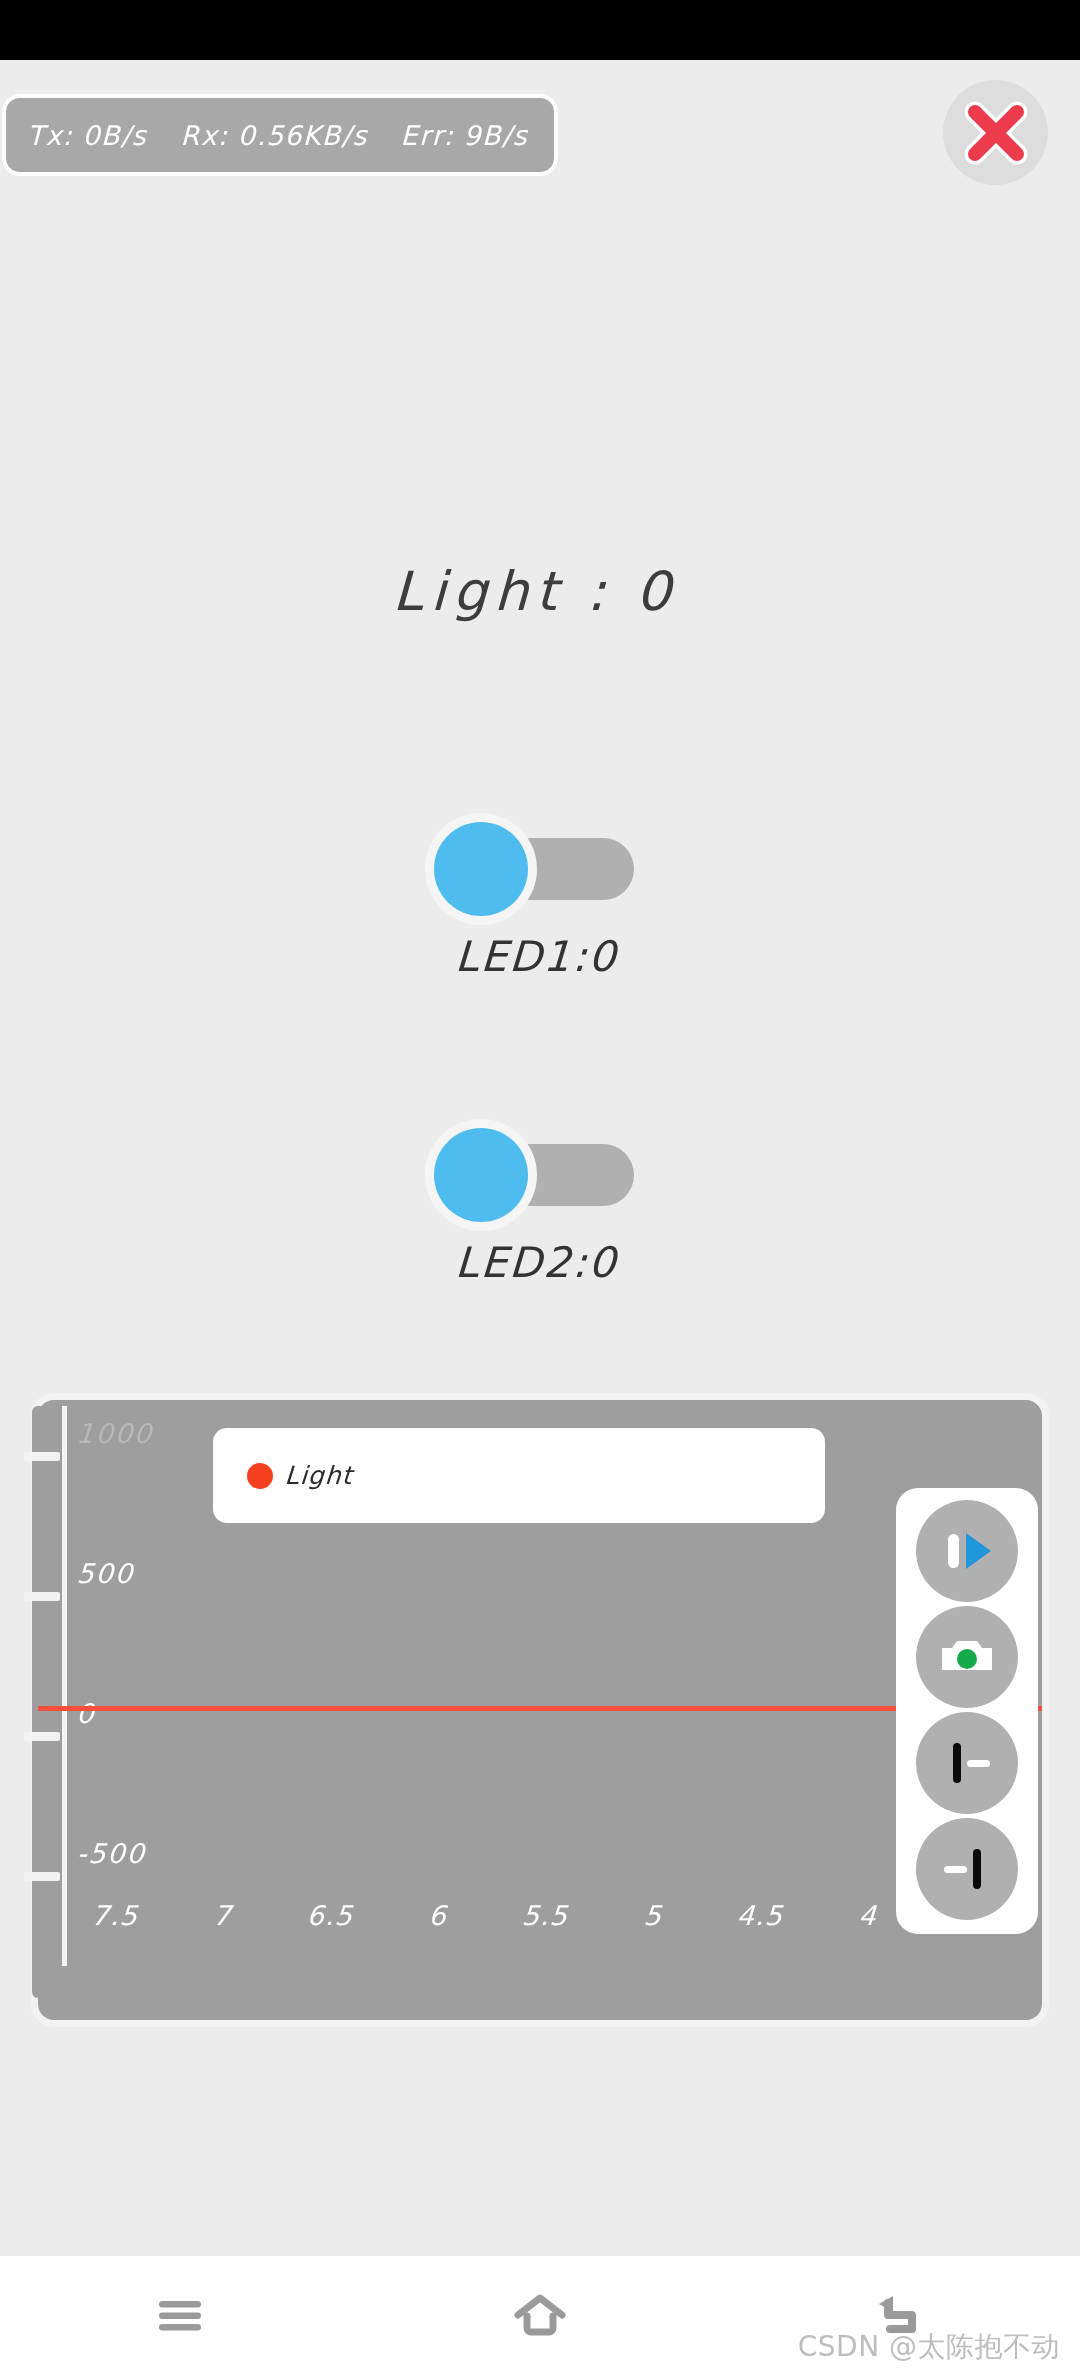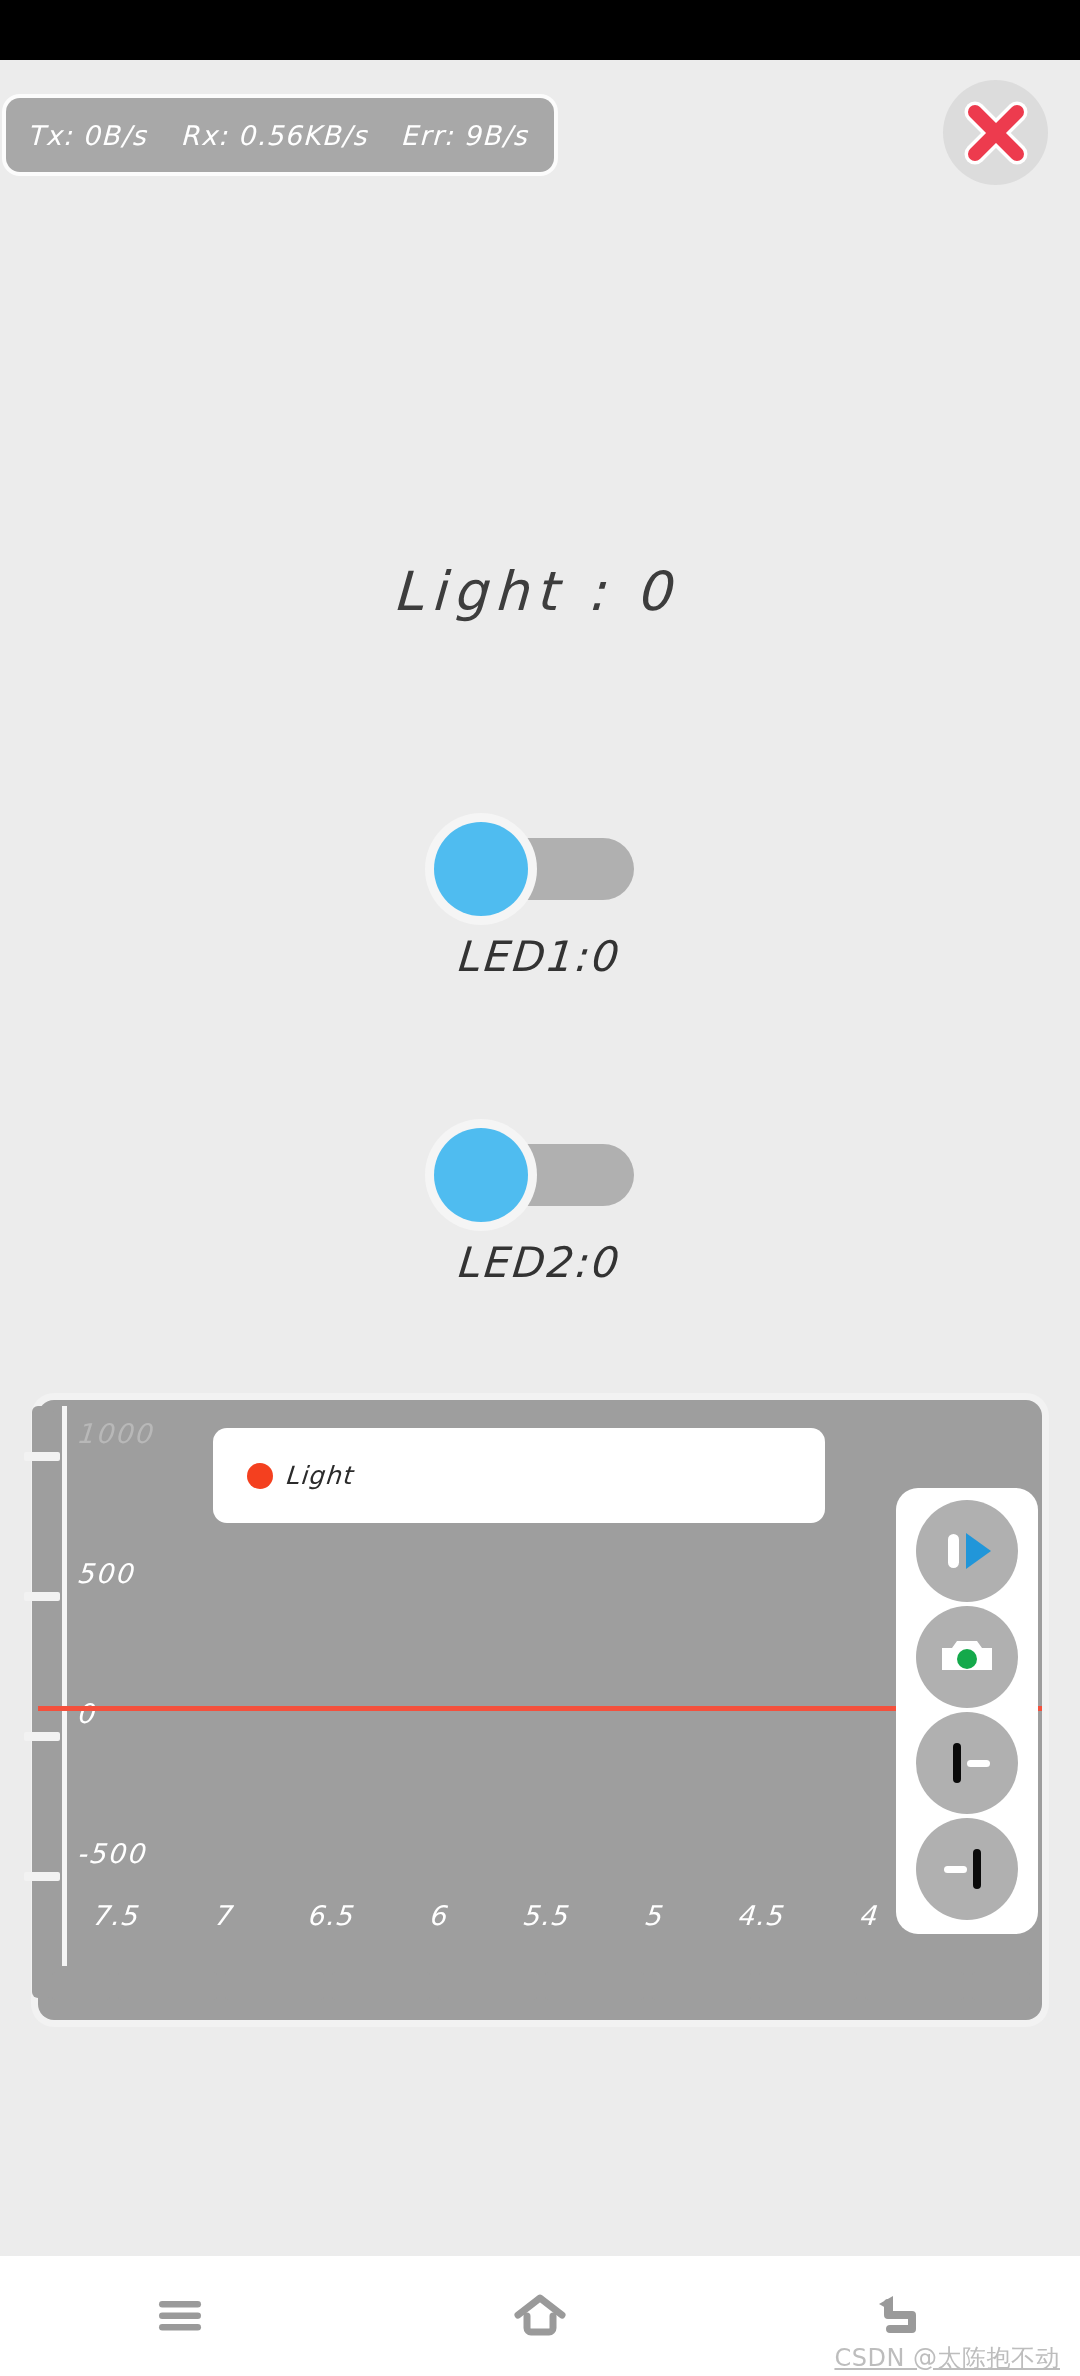--- a/index.html
+++ b/index.html
@@ -324,27 +324,26 @@
     justify-content: center;
     height: 120px;
     cursor: pointer;
   }
   .nav-btn svg { display: block; }
 
   
   #watermark {
     position: absolute;
     right: 20px;
-    bottom: 2px;
-    font-family: "DejaVu Sans", sans-serif;
-    font-size: 24px;
+    bottom: 10px;
+    font-family: "DejaVu Sans", sans-serif;
+    font-size: 28px;
     color: #bdbdbd;
     letter-spacing: 0.5px;
     white-space: nowrap;
-    text-decoration: underline;
   }
 </style>
 </head>
 <body>
 
 <div id="phone">
 
   <div id="status-strip"></div>
 
   <div id="app-body">

